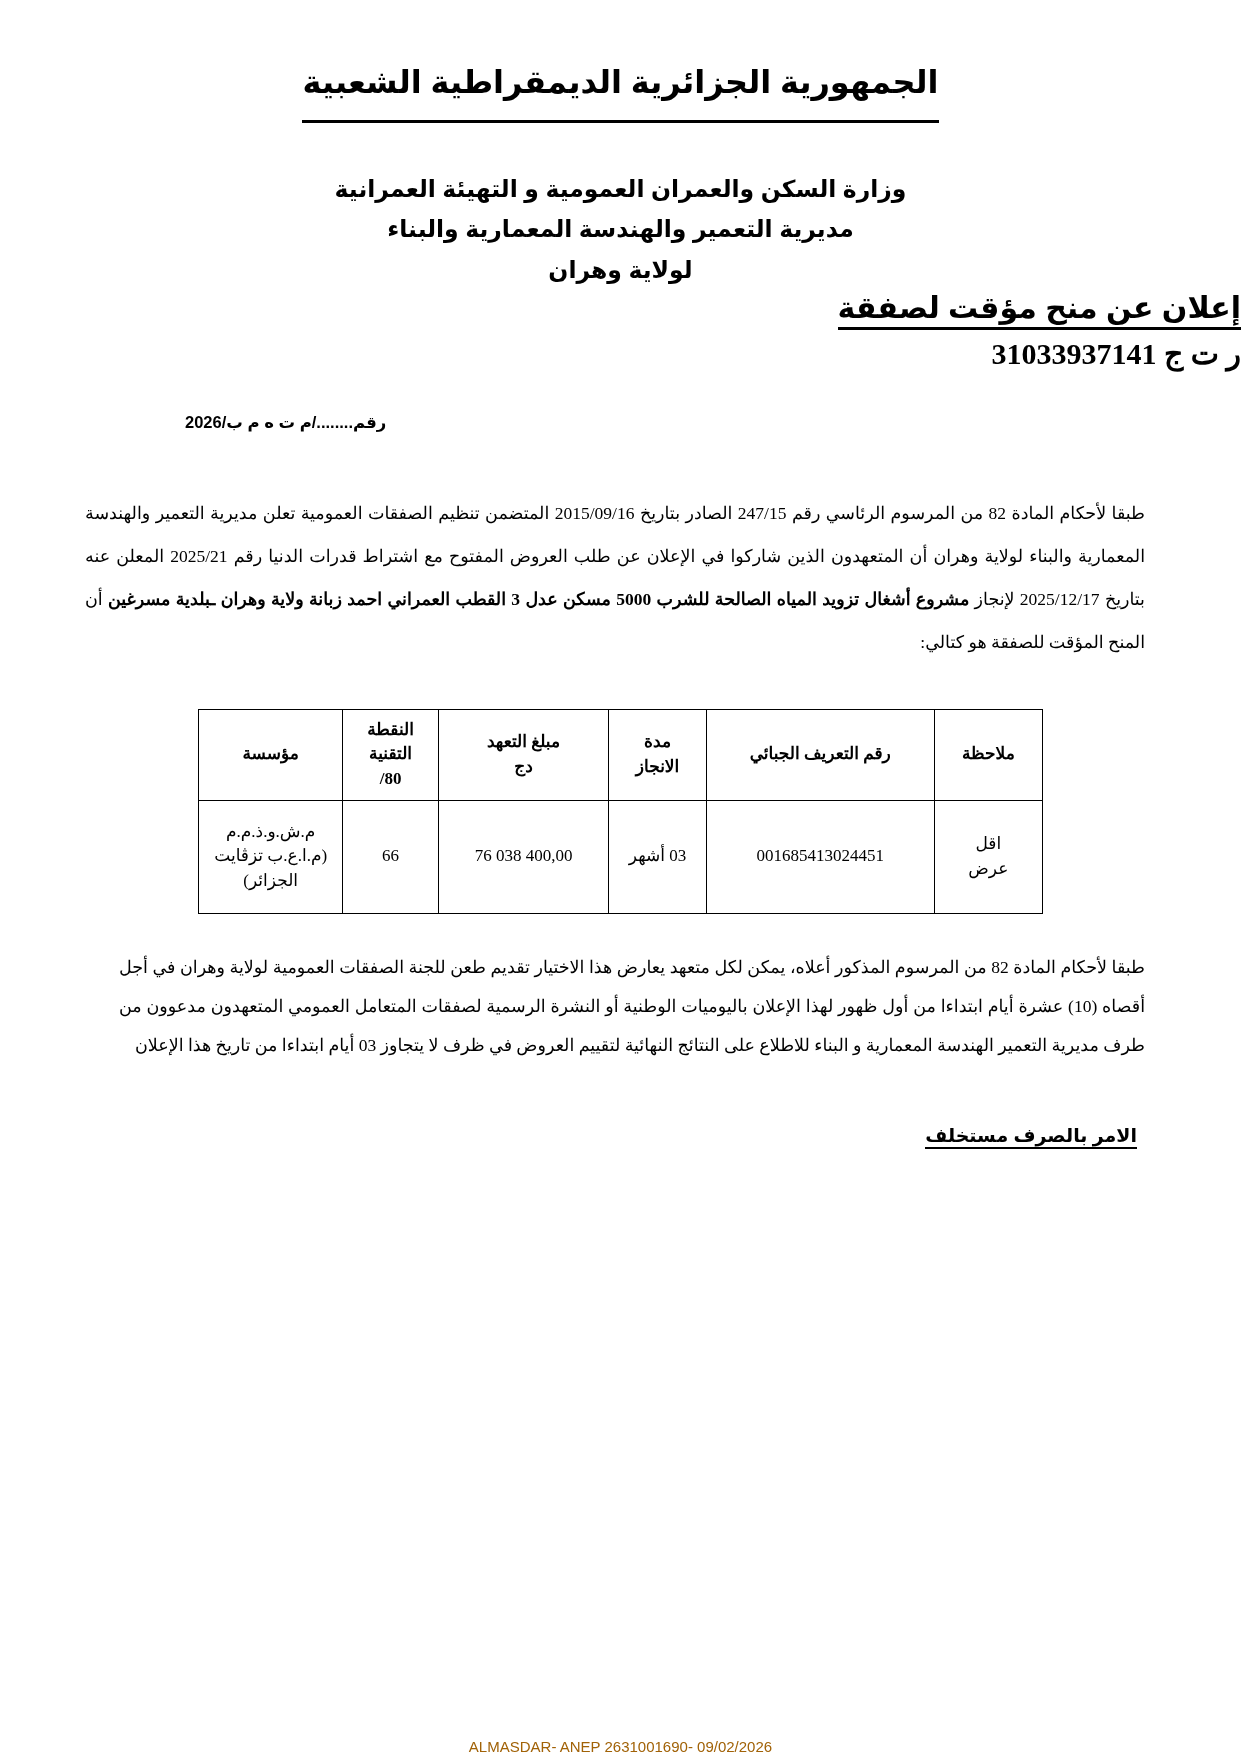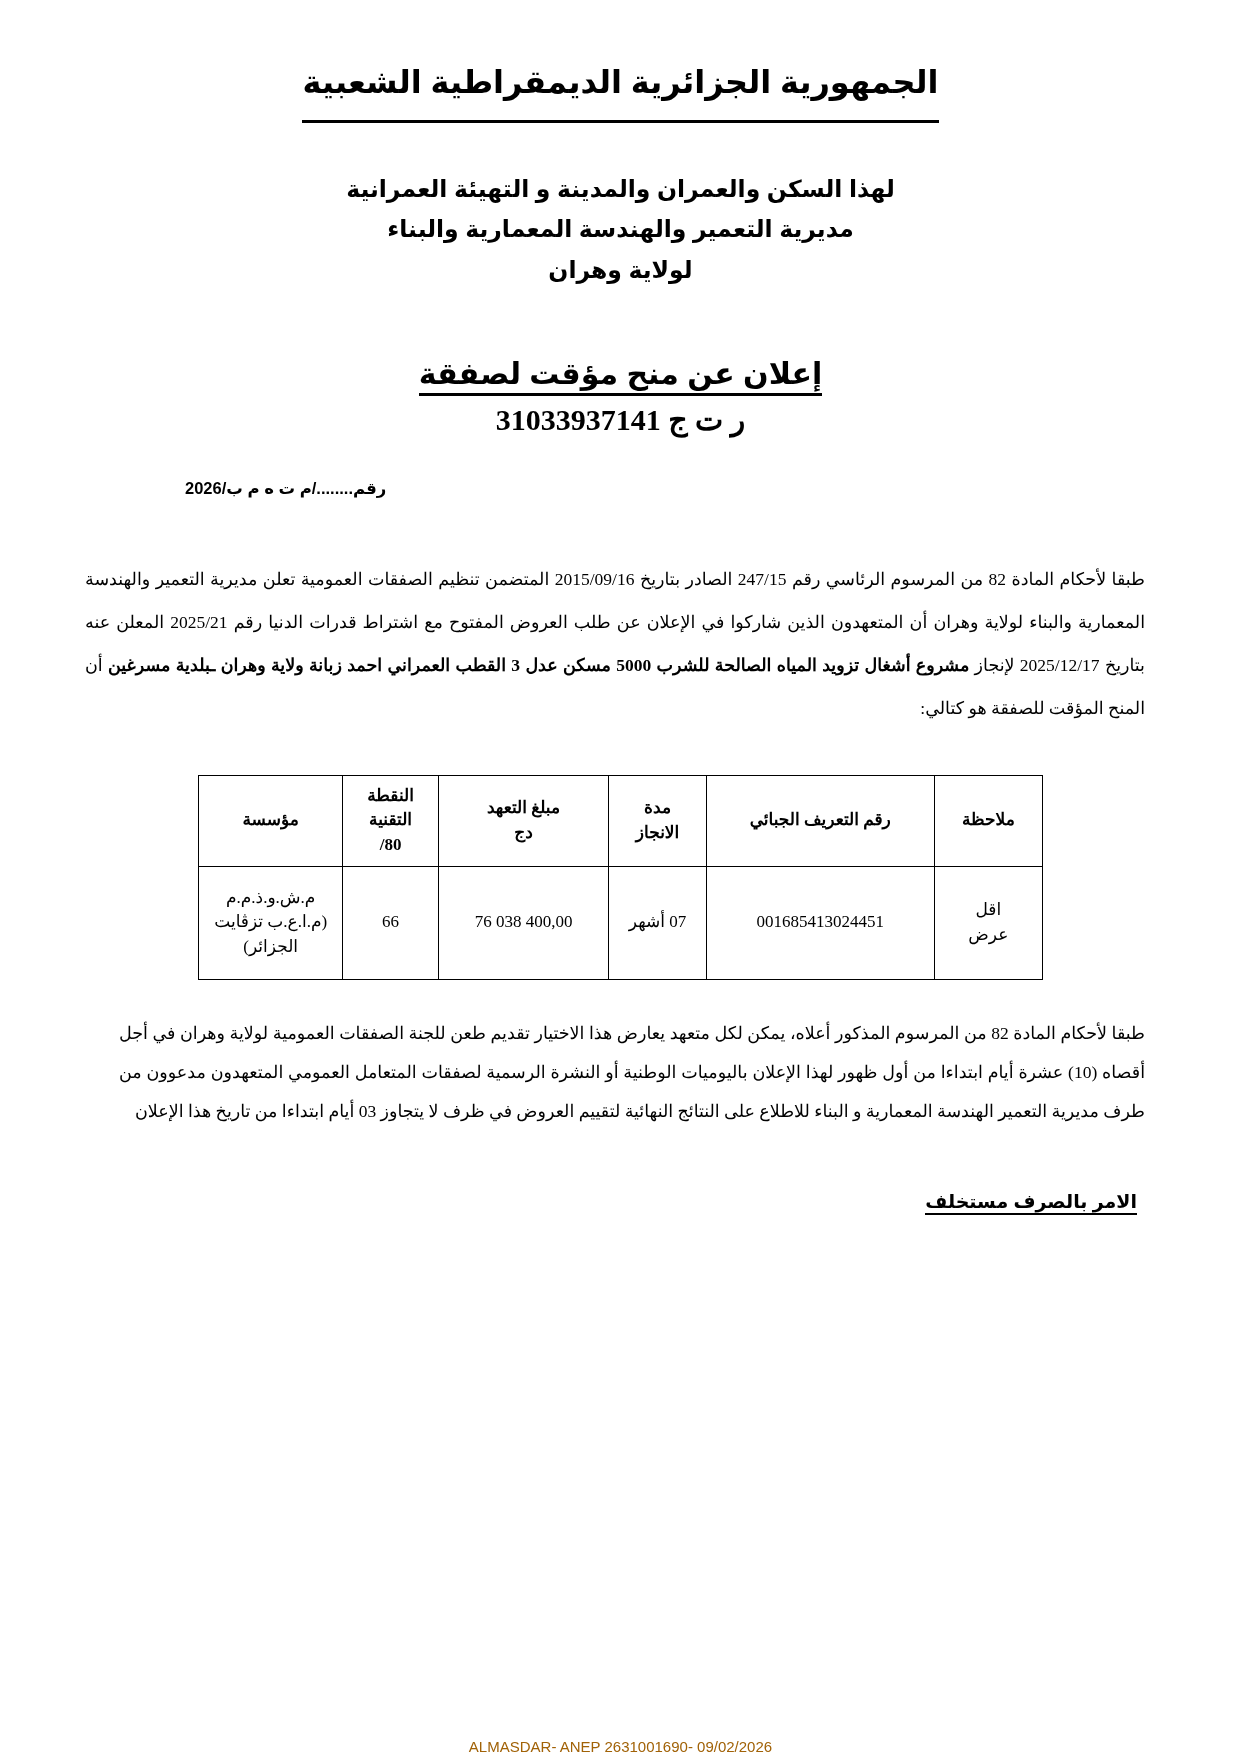--- a/index.html
+++ b/index.html
@@ -44,22 +44,21 @@
     margin-top: 46px;
     font-family: "Liberation Sans", "DejaVu Sans", sans-serif;
     font-weight: bold;
     font-size: 23.5px;
     line-height: 1.72;
   }
   .ministry-block div { white-space: nowrap; }
 
   
   .announce-wrap {
-    text-align: center;
-    margin-top: 66px;
+    text-align: right;
   }
   .announce-title {
     font-family: "Liberation Sans", "DejaVu Sans", sans-serif;
     font-weight: bold;
     font-size: 30px;
     display: inline-block;
     border-bottom: 3px solid #000;
     padding-bottom: 1px;
     line-height: 1.2;
   }
@@ -182,21 +181,21 @@
 </head>
 <body>
 
 <div class="page">
 
   <div class="header-block">
     <span class="republic-title">الجمهورية الجزائرية الديمقراطية الشعبية</span>
   </div>
 
   <div class="ministry-block">
-    <div>لهذا السكن والعمران والمدينة و التهيئة العمرانية</div>
+    <div>وزارة السكن والعمران العمومية و التهيئة العمرانية</div>
     <div>مديرية التعمير والهندسة المعمارية والبناء</div>
     <div>لولاية وهران</div>
   </div>
 
   <div class="announce-wrap">
     <div>
       <span class="announce-title">إعلان عن منح مؤقت لصفقة</span>
     </div>
     <div class="announce-ref">ر ت ج 31033937141</div>
   </div>
@@ -231,21 +230,21 @@
       </thead>
       <tbody>
         <tr>
           <td class="col-note">
             <div>اقل</div>
             <div>عرض</div>
           </td>
           <td class="col-fisc">
             <span class="num">001685413024451</span>
           </td>
-          <td class="col-dur">07 أشهر</td>
+          <td class="col-dur">03 أشهر</td>
           <td class="col-amt">
             <span class="num">76 038 400,00</span>
           </td>
           <td class="col-score">66</td>
           <td class="col-org">
             <div>م.ش.و.ذ.م.م</div>
             <div>(م.ا.ع.ب تزڤايت</div>
             <div>الجزائر)</div>
           </td>
         </tr>

